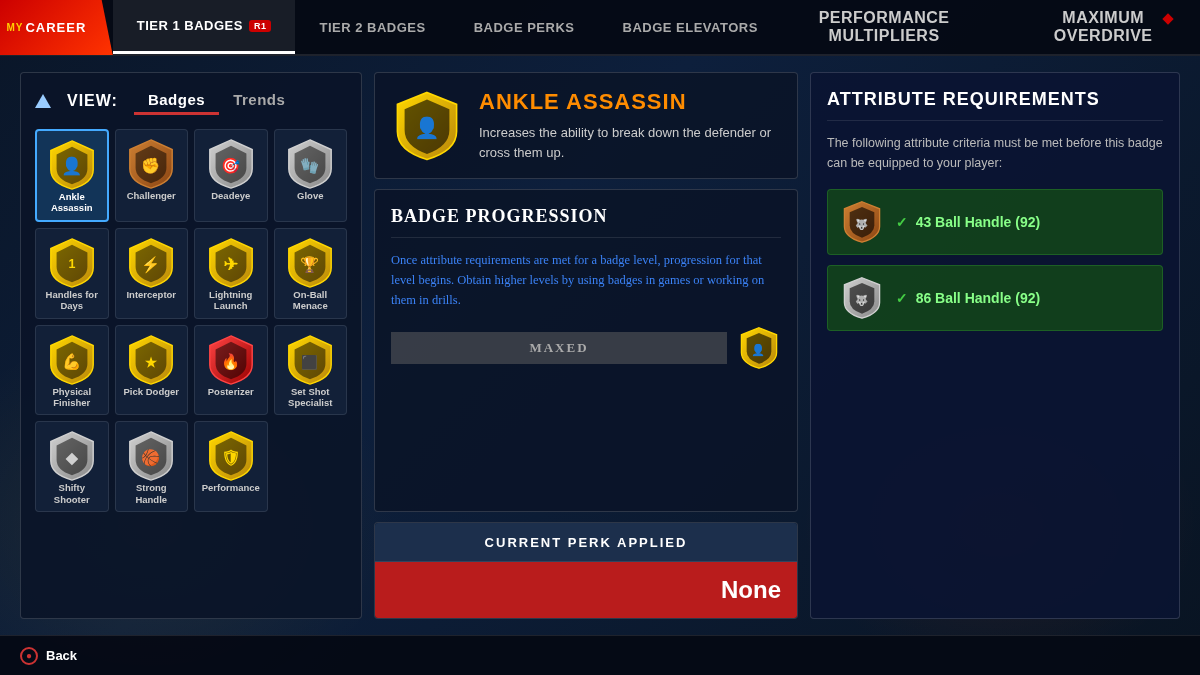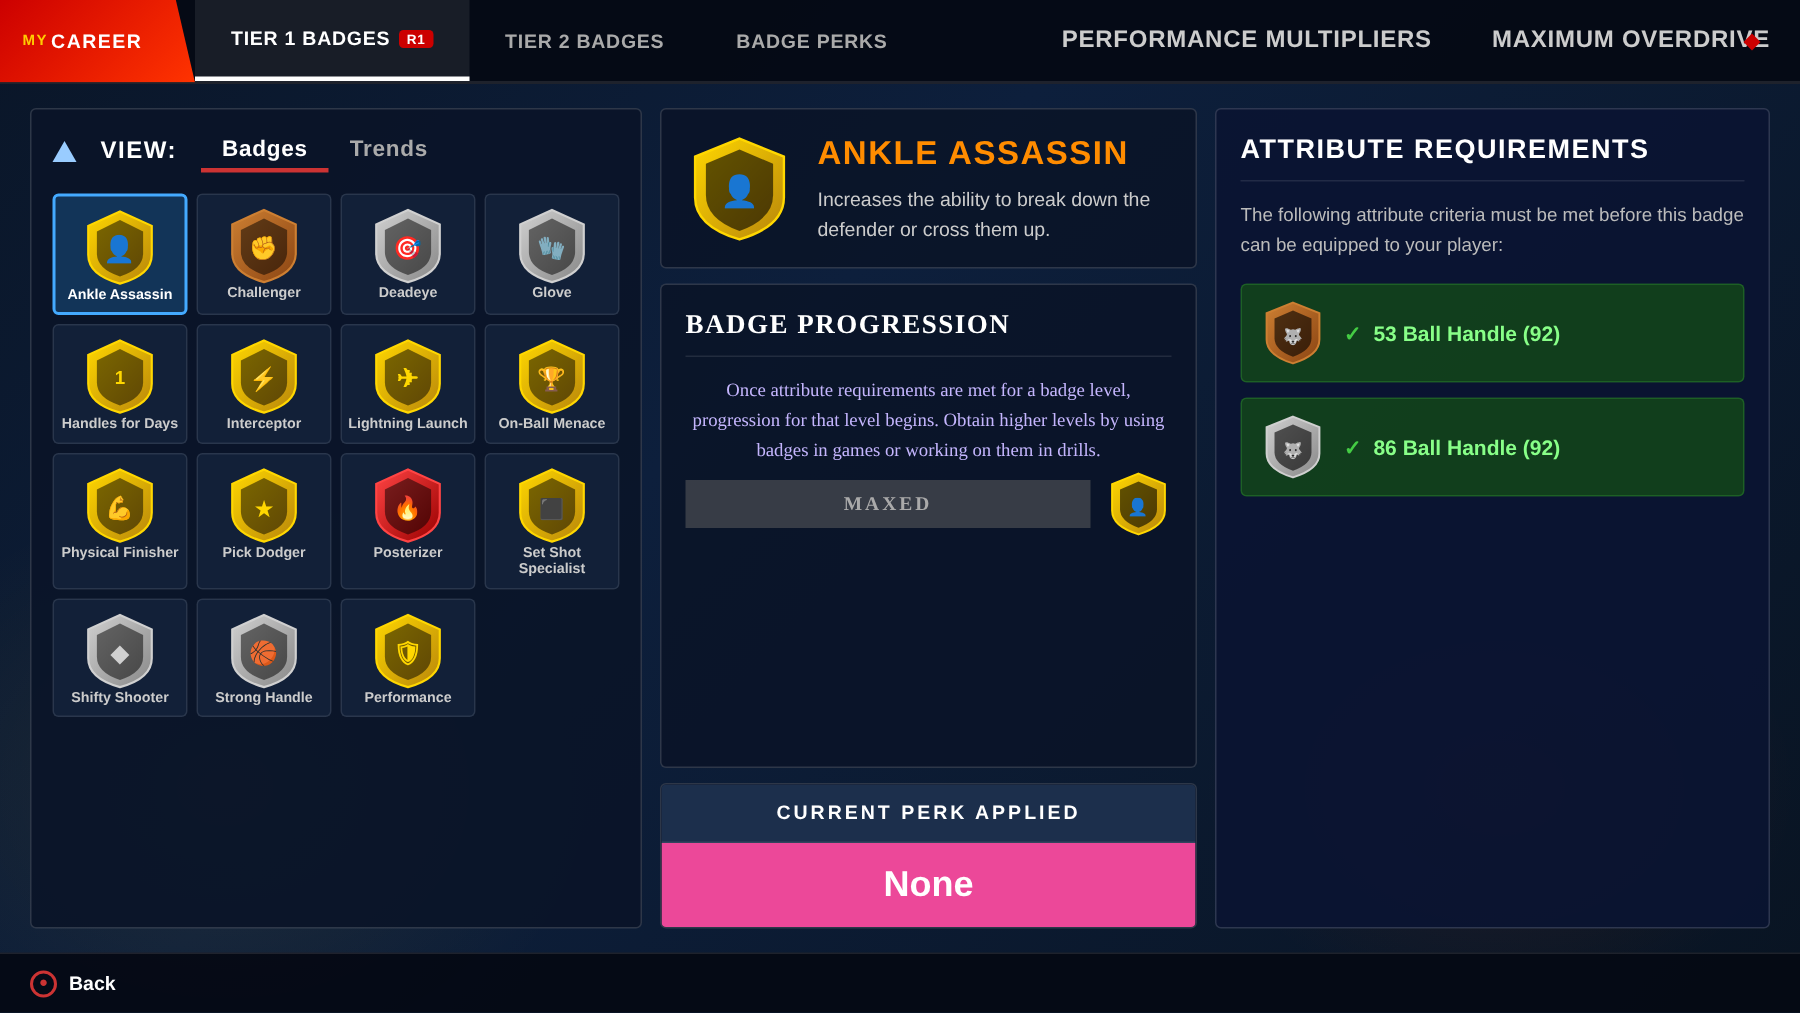--- a/index.html
+++ b/index.html
@@ -131,21 +131,21 @@
       position: relative;
       z-index: 5;
       display: flex;
       gap: 12px;
       padding: 16px 20px;
       height: calc(675px - 56px - 40px);
     }
 
     
     .left-panel {
-      width: 408px;
+      width: 342px;
       background: rgba(10,20,40,0.9);
       border: 1px solid rgba(255,255,255,0.15);
       border-radius: 4px;
       padding: 14px;
       flex-shrink: 0;
     }
     .view-header {
       display: flex;
       align-items: center;
       gap: 16px;
@@ -278,25 +278,24 @@
       color: white;
       font-size: 18px;
       font-weight: 900;
       text-transform: uppercase;
       letter-spacing: 1px;
       margin-bottom: 12px;
       border-bottom: 1px solid rgba(255,255,255,0.1);
       padding-bottom: 10px;
     }
     .badge-progression p {
-      color: #c4b5fd;
+      color: #3b82f6;
       font-size: 12.5px;
       line-height: 1.6;
-      margin-bottom: 4px;
-      text-align: center;
+      margin-bottom: 16px;
     }
     .maxed-bar {
       display: flex;
       align-items: center;
       gap: 10px;
       margin-bottom: 10px;
     }
     .maxed-label {
       background: rgba(100,100,100,0.5);
       color: #aaa;
@@ -328,23 +327,23 @@
       border-bottom: 1px solid rgba(255,255,255,0.1);
     }
     .current-perk-header span {
       color: white;
       font-size: 13px;
       font-weight: 900;
       letter-spacing: 2px;
       text-transform: uppercase;
     }
     .current-perk-value {
-      background: #ec4899;
+      background: #b91c1c;
       padding: 14px 16px;
-      text-align: center;
+      text-align: right;
     }
     .current-perk-value span {
       color: white;
       font-size: 24px;
       font-weight: 900;
     }
 
     
     .right-panel {
       width: 370px;
@@ -448,20 +447,23 @@
   <div class="nav-tabs">
     <div class="nav-tab active">
       <span>Tier 1 Badges</span>
       <span class="badge-r1">R1</span>
     </div>
     <div class="nav-tab">
       <span>Tier 2 Badges</span>
     </div>
     <div class="nav-tab">
       <span>Badge Perks</span>
+    </div>
+    <div class="nav-tab">
+      <span>Badge Elevators</span>
     </div>
   </div>
   <div class="nav-right">
     <div class="nav-right-item">
       <span>Performance Multipliers</span>
     </div>
     <div class="nav-right-item" style="position:relative;">
       <div class="nav-diamond"></div>
       <span>Maximum Overdrive</span>
     </div>
@@ -723,21 +725,21 @@
     <div class="attr-req-item met">
       <div class="attr-req-icon">
         <svg viewBox="0 0 44 50" xmlns="http://www.w3.org/2000/svg" width="44" height="44">
           <path d="M22 2 L42 10 L42 30 Q42 42 22 48 Q2 42 2 30 L2 10 Z" fill="url(#bronzeGrad)" stroke="#cd7f32" stroke-width="1.5"></path>
           <path d="M22 8 L36 14 L36 29 Q36 38 22 43 Q8 38 8 29 L8 14 Z" fill="rgba(0,0,0,0.6)"></path>
           <text x="22" y="32" text-anchor="middle" fill="#cd7f32" font-size="12" font-weight="900">🐺</text>
         </svg>
       </div>
       <span class="attr-req-text">
         <span class="attr-check">✓</span>
-        <span>53 Ball Handle (92)</span>
+        <span>43 Ball Handle (92)</span>
       </span>
     </div>
 
     <div class="attr-req-item met">
       <div class="attr-req-icon">
         <svg viewBox="0 0 44 50" xmlns="http://www.w3.org/2000/svg" width="44" height="44">
           <path d="M22 2 L42 10 L42 30 Q42 42 22 48 Q2 42 2 30 L2 10 Z" fill="url(#silverGrad)" stroke="#d0d0d0" stroke-width="1.5"></path>
           <path d="M22 8 L36 14 L36 29 Q36 38 22 43 Q8 38 8 29 L8 14 Z" fill="rgba(0,0,0,0.6)"></path>
           <text x="22" y="32" text-anchor="middle" fill="#aaa" font-size="12" font-weight="900">🐺</text>
         </svg>

